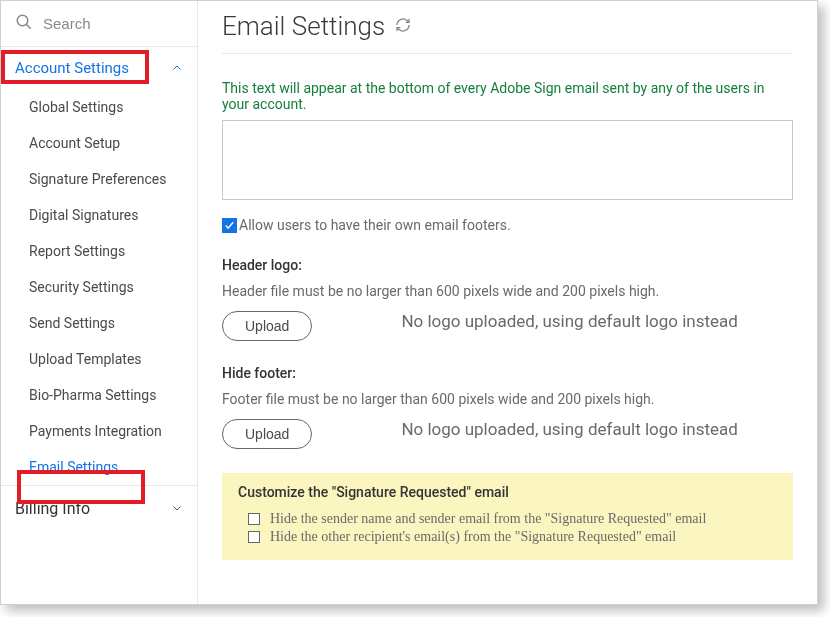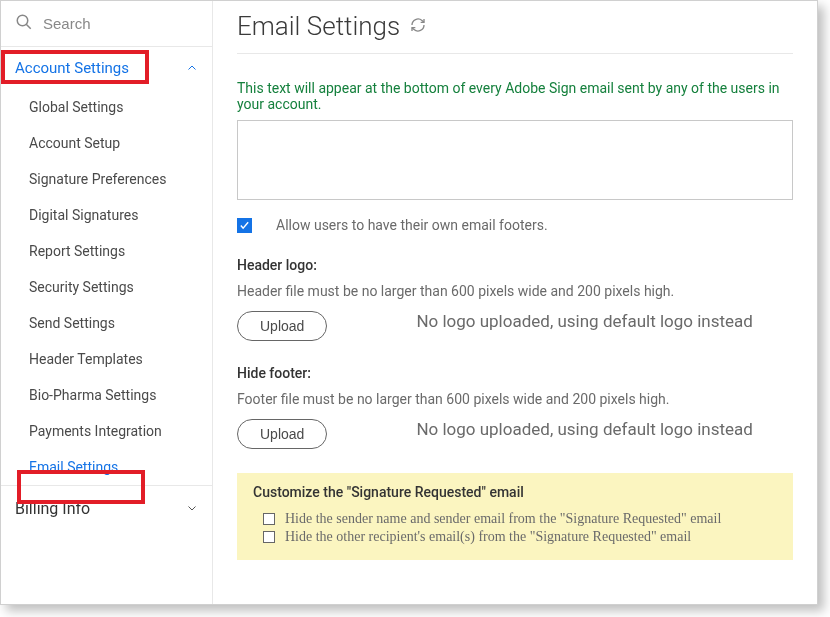--- a/index.html
+++ b/index.html
@@ -19,21 +19,21 @@
     }
     .app-wrapper {
       display: flex;
       width: 818px;
       height: 605px;
       border: 1px solid #d0d0d0;
       box-shadow: 6px 6px 10px rgba(0,0,0,0.25);
       background: #fff;
     }
     .sidebar {
-      width: 212px;
+      width: 197px;
       border-right: 1px solid #e8e8e8;
       display: flex;
       flex-direction: column;
     }
     .search-box {
       padding: 12px 14px;
       display: flex;
       align-items: center;
       gap: 10px;
       border-bottom: 1px solid #e8e8e8;
@@ -156,21 +156,21 @@
       margin-bottom: 14px;
       resize: none;
       padding: 6px;
       font-family: inherit;
       font-size: 13px;
       outline: none;
     }
     .checkbox-row {
       display: flex;
       align-items: center;
-      gap: 24px;
+      gap: 2px;
       margin-bottom: 24px;
     }
     .checkbox {
       width: 15px;
       height: 15px;
       border: 1px solid #1473e6;
       background: #1473e6;
       display: inline-flex;
       align-items: center;
       justify-content: center;
@@ -275,21 +275,21 @@
       </span>
     </div>
 
     <div class="nav-item">Global Settings</div>
     <div class="nav-item">Account Setup</div>
     <div class="nav-item">Signature Preferences</div>
     <div class="nav-item">Digital Signatures</div>
     <div class="nav-item">Report Settings</div>
     <div class="nav-item">Security Settings</div>
     <div class="nav-item">Send Settings</div>
-    <div class="nav-item">Header Templates</div>
+    <div class="nav-item">Upload Templates</div>
     <div class="nav-item">Bio-Pharma Settings</div>
     <div class="nav-item">Payments Integration</div>
     <div class="nav-item active">Email Settings</div>
 
     <div class="billing-head">
       <span class="title">Billing Info</span>
       <span>
         <svg class="chev" viewBox="0 0 24 24">
             <polyline points="5 9 12 16 19 9"></polyline>
           </svg>

